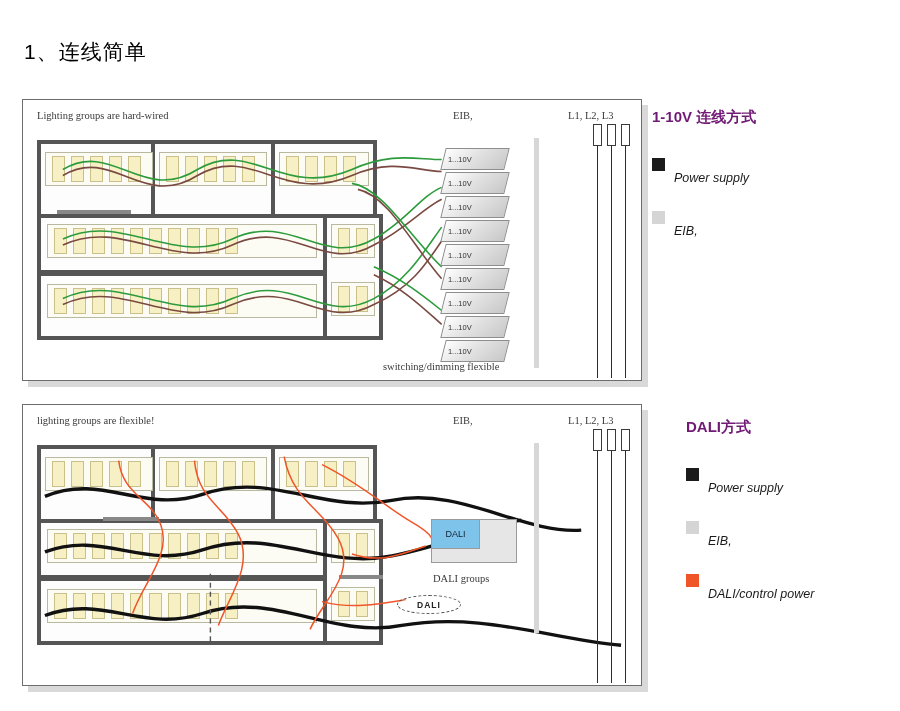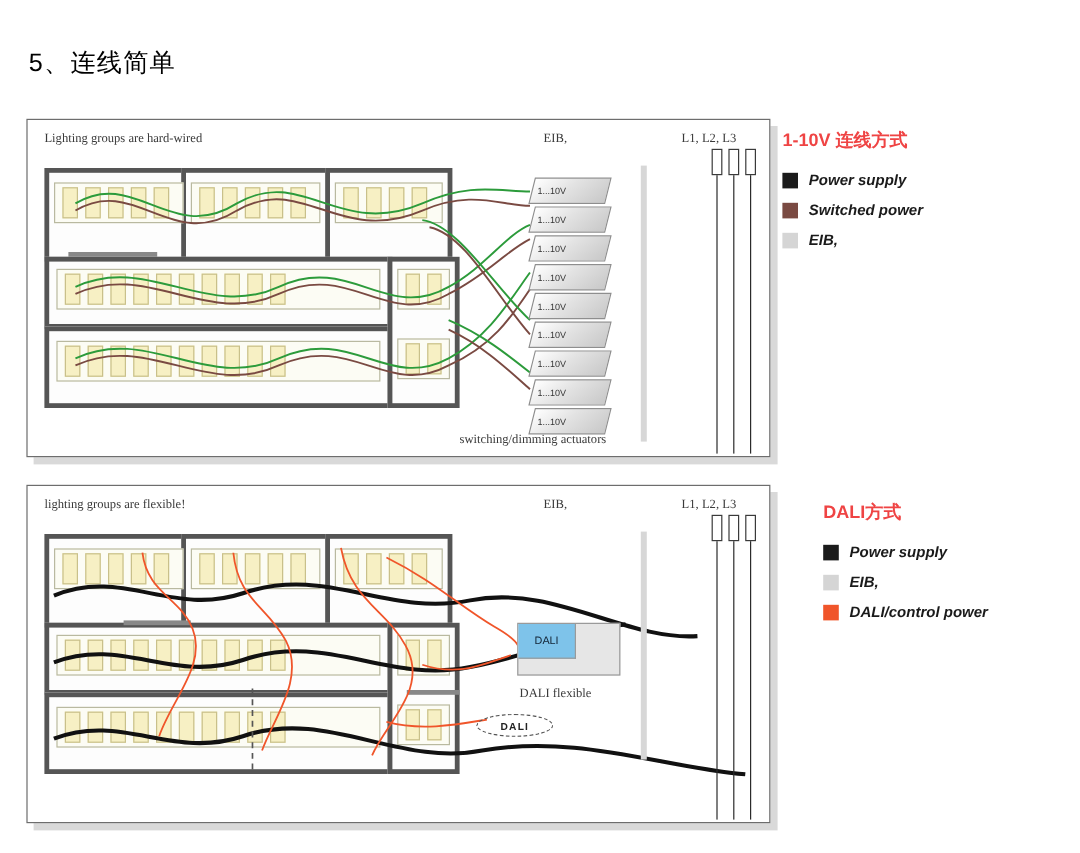--- a/index.html
+++ b/index.html
@@ -169,53 +169,54 @@
   .legend {
     position: absolute;
     width: 238px;
   }
   #legend-top { left: 652px; top: 108px; }
   #legend-bottom { left: 686px; top: 418px; }
 
   .legend-title {
     font-size: 15px;
     font-weight: bold;
-    color: #ef4444;
+    color: #701a75;
     margin-bottom: 16px;
   }
   .legend-row {
     display: flex;
     align-items: center;
     margin-bottom: 11px;
   }
   .legend-swatch {
     width: 13px;
     height: 13px;
     margin-right: 9px;
     flex: none;
   }
   .legend-label {
     font-size: 12.5px;
     font-style: italic;
-    font-weight: bold;
+    font-weight: normal;
     color: #1a1a1a;
     white-space: nowrap;
+    margin-top: 28px;
   }
 </style>
 </head>
 <body>
 
-<div class="page-title">5、连线简单</div>
+<div class="page-title">1、连线简单</div>
 
 <div class="panel" id="panel-top">
 
   <div class="panel-caption caption-left">Lighting groups are hard-wired</div>
   <div class="panel-caption caption-eib">EIB,</div>
   <div class="panel-caption caption-l123">L1, L2, L3</div>
-  <div class="panel-caption caption-bottom-center">switching/dimming actuators</div>
+  <div class="panel-caption caption-bottom-center">switching/dimming flexible</div>
 
   <div class="group-box" style="left:14px; top:40px; width:124px; height:78px;"></div>
   <div class="group-box" style="left:128px; top:40px; width:124px; height:78px;"></div>
   <div class="group-box" style="left:248px; top:40px; width:106px; height:78px;"></div>
   <div class="group-box" style="left:14px; top:114px; width:290px; height:60px;"></div>
   <div class="group-box" style="left:14px; top:172px; width:290px; height:68px;"></div>
   <div class="group-box" style="left:300px; top:114px; width:60px; height:126px;"></div>
 
   <div class="lamp-row" style="left:22px; top:52px; width:108px; height:34px;">
     <div class="lamp"></div>
@@ -408,57 +409,53 @@
       <path d="M300,60 C340,80 360,100 390,118 C404,126 408,130 410,134"></path>
       <path d="M330,150 C360,160 380,150 404,142"></path>
       <path d="M300,198 C330,206 360,200 384,196"></path>
     </g>
     <line x1="188" y1="170" x2="188" y2="240" stroke="#555" stroke-width="1.4" stroke-dasharray="5,4"></line>
   </svg>
 
   <div class="gateway">
     <div class="blue">DALI</div>
   </div>
-  <div class="panel-caption caption-gateway">DALI flexible</div>
+  <div class="panel-caption caption-gateway">DALI groups</div>
   <div class="dali-badge">DALI</div>
 
   <div class="eib-bus" style="left:511px; top:38px; height:190px;"></div>
   <div class="breaker" style="left:570px; top:24px;"></div>
   <div class="breaker" style="left:584px; top:24px;"></div>
   <div class="breaker" style="left:598px; top:24px;"></div>
   <div class="mains-line" style="left:574px; top:46px; height:232px;"></div>
   <div class="mains-line" style="left:588px; top:46px; height:232px;"></div>
   <div class="mains-line" style="left:602px; top:46px; height:232px;"></div>
 </div>
 
 <div class="legend" id="legend-top">
   <div class="legend-title">1-10V 连线方式</div>
 
   <div class="legend-row">
     <div class="legend-swatch" style="background:#1b1b1b;"></div>
     <div class="legend-label">Power supply</div>
   </div>
   <div class="legend-row">
-    <div class="legend-swatch" style="background:#7a4a42;"></div>
-    <div class="legend-label">Switched power</div>
+    <div class="legend-swatch" style="background:#d5d5d5;"></div>
+    <div class="legend-label">EIB,</div>
+  </div>
+</div>
+
+<div class="legend" id="legend-bottom">
+  <div class="legend-title">DALI方式</div>
+
+  <div class="legend-row">
+    <div class="legend-swatch" style="background:#1b1b1b;"></div>
+    <div class="legend-label">Power supply</div>
   </div>
   <div class="legend-row">
     <div class="legend-swatch" style="background:#d5d5d5;"></div>
     <div class="legend-label">EIB,</div>
   </div>
-</div>
-
-<div class="legend" id="legend-bottom">
-  <div class="legend-title">DALI方式</div>
-
-  <div class="legend-row">
-    <div class="legend-swatch" style="background:#1b1b1b;"></div>
-    <div class="legend-label">Power supply</div>
-  </div>
-  <div class="legend-row">
-    <div class="legend-swatch" style="background:#d5d5d5;"></div>
-    <div class="legend-label">EIB,</div>
-  </div>
   <div class="legend-row">
     <div class="legend-swatch" style="background:#f0552a;"></div>
     <div class="legend-label">DALI/control power</div>
   </div>
 </div>
 
 </body></html>

